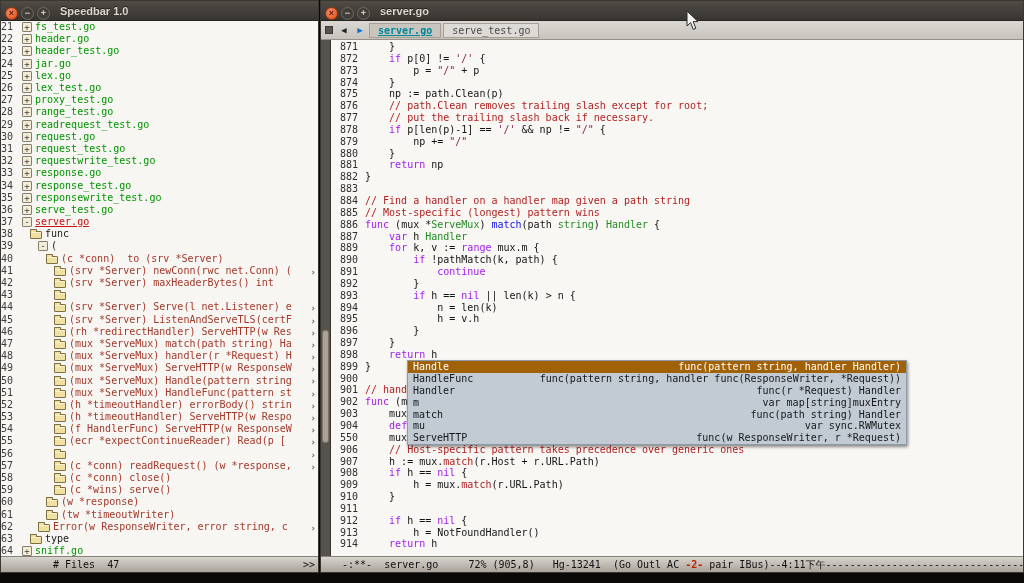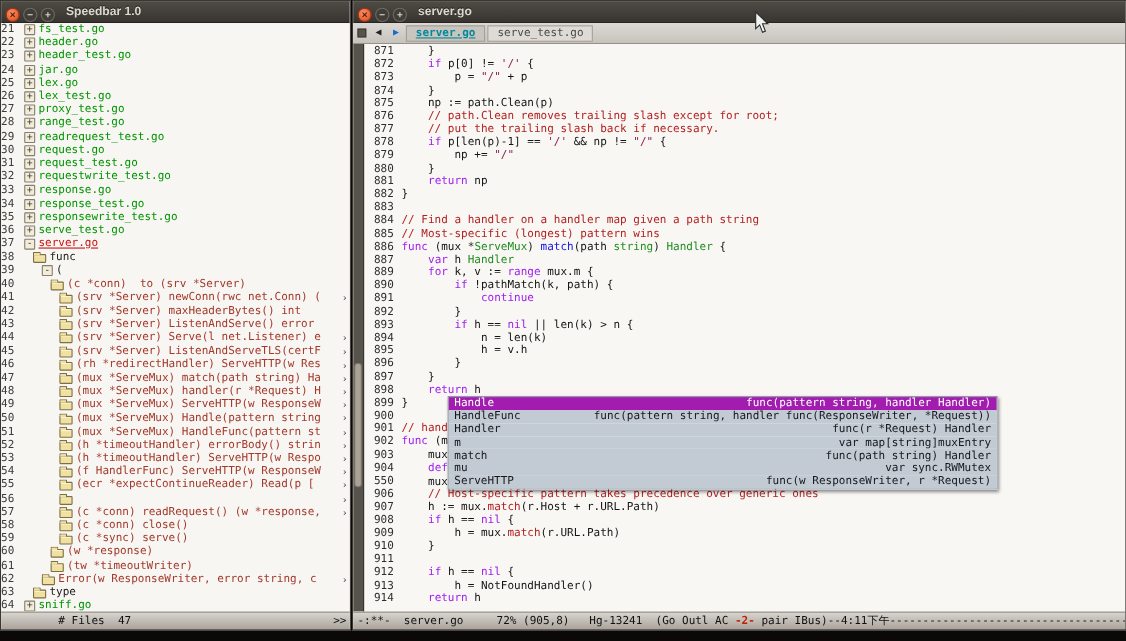--- a/index.html
+++ b/index.html
@@ -49,21 +49,21 @@
   .cs-k{color:#a020f0}
   .cs-c{color:#b22222}
   .cs-s{color:#8b2252}
   .cs-t{color:#228b22}
   .cs-f{color:#1414e6}
   .cs-m{color:#b22222}
   .cursor{display:inline-block;width:6px;height:10px;background:#101010;vertical-align:-1px}
   .ac-popup{position:absolute;left:86px;top:320px;width:500px;font-size:10px;white-space:pre;
             box-shadow:1px 2px 3px rgba(0,0,0,.45);border:1px solid #8d9aa8}
   .ac-row{height:11.85px;display:flex;justify-content:space-between;align-items:center;padding:0 5px;background:#c2cad3;color:#15181c;line-height:11.5px}
-  .ac-row.sel{background:#a21caf;color:#ffffff}
+  .ac-row.sel{background:#a16207;color:#ffffff}
   .ac-name{flex:none}
   .ac-sig{flex:none}
   
   .modeline{position:absolute;left:0;right:0;bottom:0;height:16px;background:linear-gradient(#d8d4ce,#a9a39b);
             border-top:1px solid #87827a;font-size:10px;white-space:pre;display:flex;align-items:center;color:#111;overflow:hidden;line-height:15px}
   .ml{color:#111}
   .ml-red{color:#c41f00;font-weight:bold}
   .ml-files{margin-left:52px}
   .ml-overflow{margin-left:auto;margin-right:3px}
   .mouse-cursor{position:absolute;left:686px;top:10px;z-index:50}
@@ -92,37 +92,37 @@
       <div class="sb-row"><span class="sb-num">33</span><span class="sb-ind" style="width: 0px;"></span><span class="sb-box">+</span><span class="sb-lab lab-file">response.go</span></div>
       <div class="sb-row"><span class="sb-num">34</span><span class="sb-ind" style="width: 0px;"></span><span class="sb-box">+</span><span class="sb-lab lab-file">response_test.go</span></div>
       <div class="sb-row"><span class="sb-num">35</span><span class="sb-ind" style="width: 0px;"></span><span class="sb-box">+</span><span class="sb-lab lab-file">responsewrite_test.go</span></div>
       <div class="sb-row"><span class="sb-num">36</span><span class="sb-ind" style="width: 0px;"></span><span class="sb-box">+</span><span class="sb-lab lab-file">serve_test.go</span></div>
       <div class="sb-row"><span class="sb-num">37</span><span class="sb-ind" style="width: 0px;"></span><span class="sb-box">-</span><span class="sb-lab lab-sel">server.go</span></div>
       <div class="sb-row"><span class="sb-num">38</span><span class="sb-ind" style="width: 8px;"></span><span class="sb-folder"></span><span class="sb-lab lab-kw">func</span></div>
       <div class="sb-row"><span class="sb-num">39</span><span class="sb-ind" style="width: 16px;"></span><span class="sb-box">-</span><span class="sb-lab lab-kw">(</span></div>
       <div class="sb-row"><span class="sb-num">40</span><span class="sb-ind" style="width: 24px;"></span><span class="sb-folder"></span><span class="sb-lab lab-tag">(c *conn)  to (srv *Server)</span></div>
       <div class="sb-row"><span class="sb-num">41</span><span class="sb-ind" style="width: 32px;"></span><span class="sb-folder"></span><span class="sb-lab lab-tag">(srv *Server) newConn(rwc net.Conn) (</span><span class="sb-trunc">›</span></div>
       <div class="sb-row"><span class="sb-num">42</span><span class="sb-ind" style="width: 32px;"></span><span class="sb-folder"></span><span class="sb-lab lab-tag">(srv *Server) maxHeaderBytes() int</span></div>
-      <div class="sb-row"><span class="sb-num">43</span><span class="sb-ind" style="width: 32px;"></span><span class="sb-folder"></span><span class="sb-lab lab-tag">(srv *Server) ListenAndServe() error</span></div>
+      <div class="sb-row"><span class="sb-num">43</span><span class="sb-ind" style="width: 32px;"></span><span class="sb-folder"></span></div>
       <div class="sb-row"><span class="sb-num">44</span><span class="sb-ind" style="width: 32px;"></span><span class="sb-folder"></span><span class="sb-lab lab-tag">(srv *Server) Serve(l net.Listener) e</span><span class="sb-trunc">›</span></div>
       <div class="sb-row"><span class="sb-num">45</span><span class="sb-ind" style="width: 32px;"></span><span class="sb-folder"></span><span class="sb-lab lab-tag">(srv *Server) ListenAndServeTLS(certF</span><span class="sb-trunc">›</span></div>
       <div class="sb-row"><span class="sb-num">46</span><span class="sb-ind" style="width: 32px;"></span><span class="sb-folder"></span><span class="sb-lab lab-tag">(rh *redirectHandler) ServeHTTP(w Res</span><span class="sb-trunc">›</span></div>
       <div class="sb-row"><span class="sb-num">47</span><span class="sb-ind" style="width: 32px;"></span><span class="sb-folder"></span><span class="sb-lab lab-tag">(mux *ServeMux) match(path string) Ha</span><span class="sb-trunc">›</span></div>
       <div class="sb-row"><span class="sb-num">48</span><span class="sb-ind" style="width: 32px;"></span><span class="sb-folder"></span><span class="sb-lab lab-tag">(mux *ServeMux) handler(r *Request) H</span><span class="sb-trunc">›</span></div>
       <div class="sb-row"><span class="sb-num">49</span><span class="sb-ind" style="width: 32px;"></span><span class="sb-folder"></span><span class="sb-lab lab-tag">(mux *ServeMux) ServeHTTP(w ResponseW</span><span class="sb-trunc">›</span></div>
       <div class="sb-row"><span class="sb-num">50</span><span class="sb-ind" style="width: 32px;"></span><span class="sb-folder"></span><span class="sb-lab lab-tag">(mux *ServeMux) Handle(pattern string</span><span class="sb-trunc">›</span></div>
       <div class="sb-row"><span class="sb-num">51</span><span class="sb-ind" style="width: 32px;"></span><span class="sb-folder"></span><span class="sb-lab lab-tag">(mux *ServeMux) HandleFunc(pattern st</span><span class="sb-trunc">›</span></div>
       <div class="sb-row"><span class="sb-num">52</span><span class="sb-ind" style="width: 32px;"></span><span class="sb-folder"></span><span class="sb-lab lab-tag">(h *timeoutHandler) errorBody() strin</span><span class="sb-trunc">›</span></div>
       <div class="sb-row"><span class="sb-num">53</span><span class="sb-ind" style="width: 32px;"></span><span class="sb-folder"></span><span class="sb-lab lab-tag">(h *timeoutHandler) ServeHTTP(w Respo</span><span class="sb-trunc">›</span></div>
       <div class="sb-row"><span class="sb-num">54</span><span class="sb-ind" style="width: 32px;"></span><span class="sb-folder"></span><span class="sb-lab lab-tag">(f HandlerFunc) ServeHTTP(w ResponseW</span><span class="sb-trunc">›</span></div>
       <div class="sb-row"><span class="sb-num">55</span><span class="sb-ind" style="width: 32px;"></span><span class="sb-folder"></span><span class="sb-lab lab-tag">(ecr *expectContinueReader) Read(p [</span><span class="sb-trunc">›</span></div>
       <div class="sb-row"><span class="sb-num">56</span><span class="sb-ind" style="width: 32px;"></span><span class="sb-folder"></span><span class="sb-trunc">›</span></div>
       <div class="sb-row"><span class="sb-num">57</span><span class="sb-ind" style="width: 32px;"></span><span class="sb-folder"></span><span class="sb-lab lab-tag">(c *conn) readRequest() (w *response,</span><span class="sb-trunc">›</span></div>
       <div class="sb-row"><span class="sb-num">58</span><span class="sb-ind" style="width: 32px;"></span><span class="sb-folder"></span><span class="sb-lab lab-tag">(c *conn) close()</span></div>
-      <div class="sb-row"><span class="sb-num">59</span><span class="sb-ind" style="width: 32px;"></span><span class="sb-folder"></span><span class="sb-lab lab-tag">(c *sync) serve()</span></div>
+      <div class="sb-row"><span class="sb-num">59</span><span class="sb-ind" style="width: 32px;"></span><span class="sb-folder"></span><span class="sb-lab lab-tag">(c *wins) serve()</span></div>
       <div class="sb-row"><span class="sb-num">60</span><span class="sb-ind" style="width: 24px;"></span><span class="sb-folder"></span><span class="sb-lab lab-tag">(w *response)</span></div>
       <div class="sb-row"><span class="sb-num">61</span><span class="sb-ind" style="width: 24px;"></span><span class="sb-folder"></span><span class="sb-lab lab-tag">(tw *timeoutWriter)</span></div>
       <div class="sb-row"><span class="sb-num">62</span><span class="sb-ind" style="width: 16px;"></span><span class="sb-folder"></span><span class="sb-lab lab-tag">Error(w ResponseWriter, error string, c</span><span class="sb-trunc">›</span></div>
       <div class="sb-row"><span class="sb-num">63</span><span class="sb-ind" style="width: 8px;"></span><span class="sb-folder"></span><span class="sb-lab lab-kw">type</span></div>
       <div class="sb-row"><span class="sb-num">64</span><span class="sb-ind" style="width: 0px;"></span><span class="sb-box">+</span><span class="sb-lab lab-file">sniff.go</span></div>
     </div>
   <div class="modeline">
     <span class="ml-files"># Files  47</span>
     <span class="ml-overflow">&gt;&gt;</span>
   </div>
@@ -186,18 +186,18 @@
         <div class="code-row"><span class="lnum">908</span><span class="code-text"><span class="cs-p">    </span><span class="cs-k">if</span><span class="cs-p"> h == </span><span class="cs-k">nil</span><span class="cs-p"> {</span></span></div>
         <div class="code-row"><span class="lnum">909</span><span class="code-text"><span class="cs-p">        h = mux.</span><span class="cs-m">match</span><span class="cs-p">(r.URL.Path)</span></span></div>
         <div class="code-row"><span class="lnum">910</span><span class="code-text"><span class="cs-p">    }</span></span></div>
         <div class="code-row"><span class="lnum">911</span><span class="code-text"><span class="cs-p"></span></span></div>
         <div class="code-row"><span class="lnum">912</span><span class="code-text"><span class="cs-p">    </span><span class="cs-k">if</span><span class="cs-p"> h == </span><span class="cs-k">nil</span><span class="cs-p"> {</span></span></div>
         <div class="code-row"><span class="lnum">913</span><span class="code-text"><span class="cs-p">        h = NotFoundHandler()</span></span></div>
         <div class="code-row"><span class="lnum">914</span><span class="code-text"><span class="cs-p">    </span><span class="cs-k">return</span><span class="cs-p"> h</span></span></div>
       </div>
     <div class="ac-popup"><div class="ac-row sel"><span class="ac-name">Handle</span><span class="ac-sig">func(pattern string, handler Handler)</span></div><div class="ac-row"><span class="ac-name">HandleFunc</span><span class="ac-sig">func(pattern string, handler func(ResponseWriter, *Request))</span></div><div class="ac-row"><span class="ac-name">Handler</span><span class="ac-sig">func(r *Request) Handler</span></div><div class="ac-row"><span class="ac-name">m</span><span class="ac-sig">var map[string]muxEntry</span></div><div class="ac-row"><span class="ac-name">match</span><span class="ac-sig">func(path string) Handler</span></div><div class="ac-row"><span class="ac-name">mu</span><span class="ac-sig">var sync.RWMutex</span></div><div class="ac-row"><span class="ac-name">ServeHTTP</span><span class="ac-sig">func(w ResponseWriter, r *Request)</span></div></div>
   </div>
-  <div class="modeline" style="padding-left:4px"><span class="ml">-:**-  server.go     72% (905,8)   Hg-13241  (Go Outl AC </span><span class="ml-red">-2-</span><span class="ml"> pair IBus)--4:11下午--------------------------------------</span></div>
+  <div class="modeline" style="padding-left:21px"><span class="ml">-:**-  server.go     72% (905,8)   Hg-13241  (Go Outl AC </span><span class="ml-red">-2-</span><span class="ml"> pair IBus)--4:11下午--------------------------------------</span></div>
 </div>
 
 <svg class="mouse-cursor" width="14" height="21" viewBox="0 0 14 21">
   <polygon points="1,1 1,16 4.6,12.6 7.2,19.4 9.8,18.3 7.2,11.6 12,11.6" fill="#f2f2f2" stroke="#2a2a2a" stroke-width="1"></polygon>
 </svg>
 
 </body></html>

